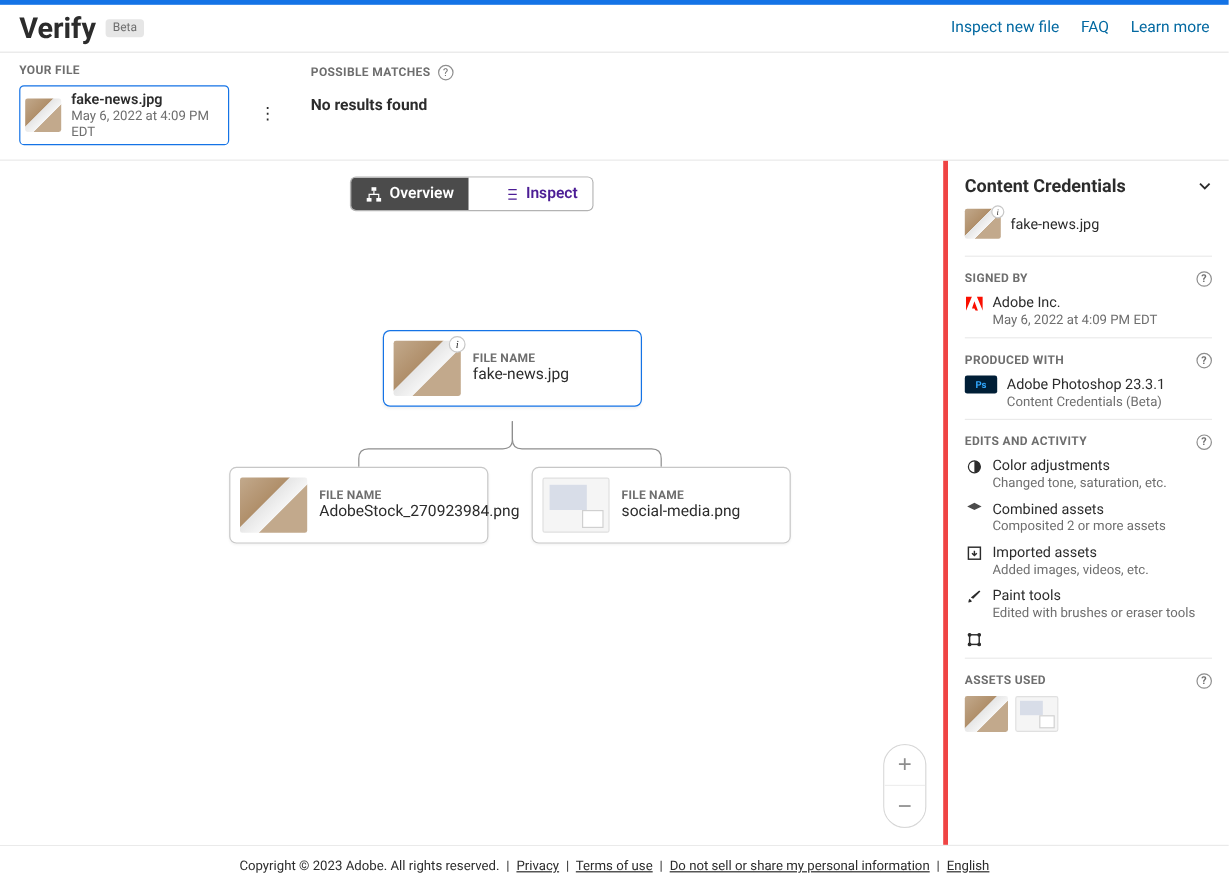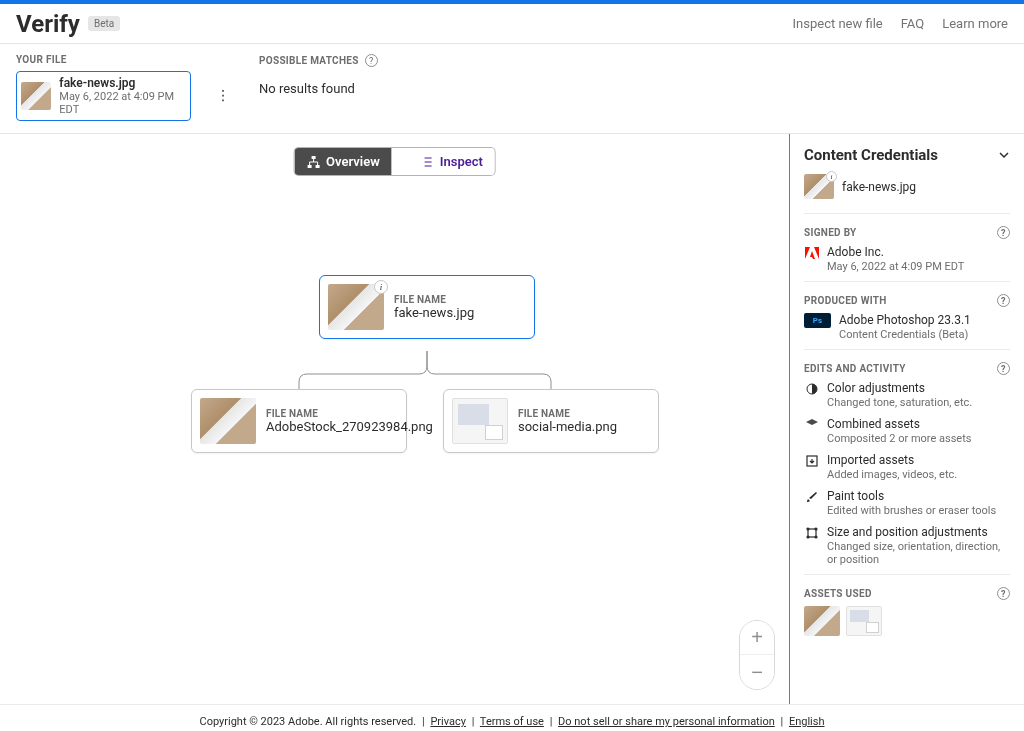--- a/index.html
+++ b/index.html
@@ -3,42 +3,42 @@
 <meta charset="utf-8">
 <style>
 * { margin: 0; padding: 0; box-sizing: border-box; }
 body { font-family: -apple-system, BlinkMacSystemFont, "Segoe UI", Roboto, Arial, sans-serif; font-size: 14px; color: #2c2c2c; background: #fff; width: 1024px; height: 731px; overflow: hidden; }
 
 
 .topbar { display: flex; justify-content: space-between; align-items: center; height: 44px; padding: 0 16px; border-bottom: 1px solid #e6e6e6; border-top: 4px solid #1473e6;}
 .brand { display: flex; align-items: center; gap: 8px; }
 .brand-title { font-size: 24px; font-weight: 700; }
 .badge { background: #e6e6e6; color: #6e6e6e; font-size: 10px; padding: 2px 6px; border-radius: 3px; }
-.nav-links { display: flex; gap: 18px; font-size: 13px; color: #737373; }
+.nav-links { display: flex; gap: 18px; font-size: 13px; color: #0369a1; }
 .nav-links span { cursor: pointer; }
 
 
 .filebar { display: flex; align-items: flex-start; padding: 10px 16px 12px; border-bottom: 1px solid #e6e6e6; gap: 24px; }
 .filecol-label { font-size: 10px; font-weight: 700; color: #6e6e6e; letter-spacing: .3px; margin-bottom: 6px; }
 .yourfile-card { display: flex; align-items: center; gap: 8px; border: 1.5px solid #1473e6; border-radius: 4px; padding: 4px 8px 4px 4px; width: 175px; }
 .thumb-sm { width: 34px; height: 28px; background: linear-gradient(135deg,#c2a98c 0%,#b08f6a 40%,#e6e6e6 41%, #f5f5f5 60%, #c2a98c 61%); border-radius: 2px; }
 .thumb-social { width: 34px; height: 28px; background: #f5f5f5; border: 1px solid #e0e0e0; border-radius: 2px; position:relative; overflow:hidden;}
 .thumb-social::before { content:""; position:absolute; top:3px; left:3px; right:12px; bottom:13px; background:#d8dde8; }
 .thumb-social::after { content:""; position:absolute; bottom:2px; right:2px; width:11px; height:9px; background:#fff; border:1px solid #d0d0d0; }
 .yf-name { font-size: 12px; font-weight: 600; }
 .yf-date { font-size: 11px; color: #6e6e6e; }
 .kebab { width:16px; display:flex; align-items:center; justify-content:center; font-size:14px; color:#2c2c2c; cursor:pointer; align-self:center; margin-top:14px;}
 .matchescol { margin-left: 4px; }
 .matches-head { display:flex; align-items:center; gap:6px; }
 .info-circle { width:13px; height:13px; border:1px solid #8e8e8e; border-radius:50%; display:inline-flex; align-items:center; justify-content:center; font-size:9px; color:#6e6e6e; }
-.no-results { font-size: 13px; font-weight:400; margin-top: 14px; }
+.no-results { font-size: 13px; font-weight:700; margin-top: 14px; }
 
 
 .content { display: flex; height: 570px; }
-.canvas { flex: 1; border-right: 1px solid #ef4444; position: relative; background:#fff;}
+.canvas { flex: 1; border-right: 4px solid #ef4444; position: relative; background:#fff;}
 .sidebar { width: 234px; padding: 12px 14px; overflow-y:auto; font-size:12px;}
 
 
 .mode-toggle { position: absolute; top: 14px; left: 50%; transform: translateX(-50%); display: flex; border-radius: 4px; overflow: hidden; box-shadow: 0 0 0 1px #b3b3b3; }
 .mode-btn { display:flex; align-items:center; gap:6px; padding: 6px 12px; font-size: 13px; font-weight:600; cursor:pointer;}
 .mode-btn.active { background: #4b4b4b; color: #fff; }
 .mode-btn.inactive { background: #fff; color: #4c1d95; padding-left: 28px; }
 
 
 .node { position:absolute; background:#fff; border:1px solid #c7c7c7; border-radius:6px; padding:8px 10px 8px 8px; display:flex; align-items:center; gap:10px; box-shadow: 0 1px 2px rgba(0,0,0,.05);}
@@ -277,24 +277,20 @@
     <div class="sb-row">
       <span class="sb-icon">
           <svg width="14" height="14" viewBox="0 0 14 14" fill="none" stroke="#2c2c2c" stroke-width="1.2">
             <rect x="3" y="3" width="8" height="8"></rect>
             <circle cx="3" cy="3" r="1" fill="#2c2c2c"></circle>
             <circle cx="11" cy="3" r="1" fill="#2c2c2c"></circle>
             <circle cx="3" cy="11" r="1" fill="#2c2c2c"></circle>
             <circle cx="11" cy="11" r="1" fill="#2c2c2c"></circle>
           </svg>
         </span>
-      <div>
-          <div class="sb-title">Size and position adjustments</div>
-          <div class="sb-sub">Changed size, orientation, direction, or position</div>
-        </div>
     </div>
 
     <div class="sb-divider"></div>
     <div class="sb-section-head">
       <span>ASSETS USED</span>
       <span class="info-circle">?</span>
     </div>
     <div style="display:flex; gap:6px;">
       <div class="thumb-sm" style="width:36px;height:30px;"></div>
       <div class="thumb-social" style="width:36px;height:30px;"></div>

